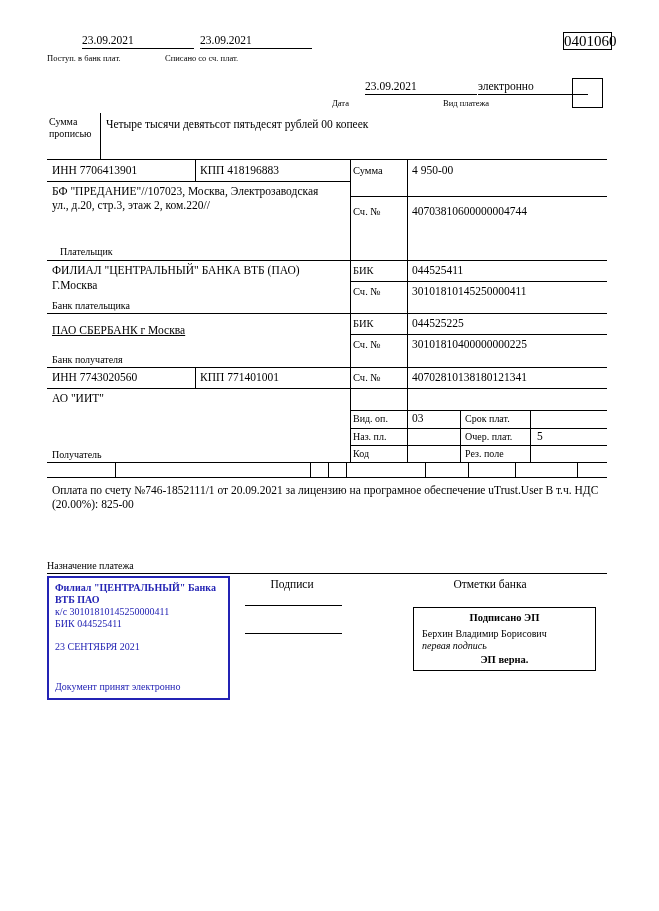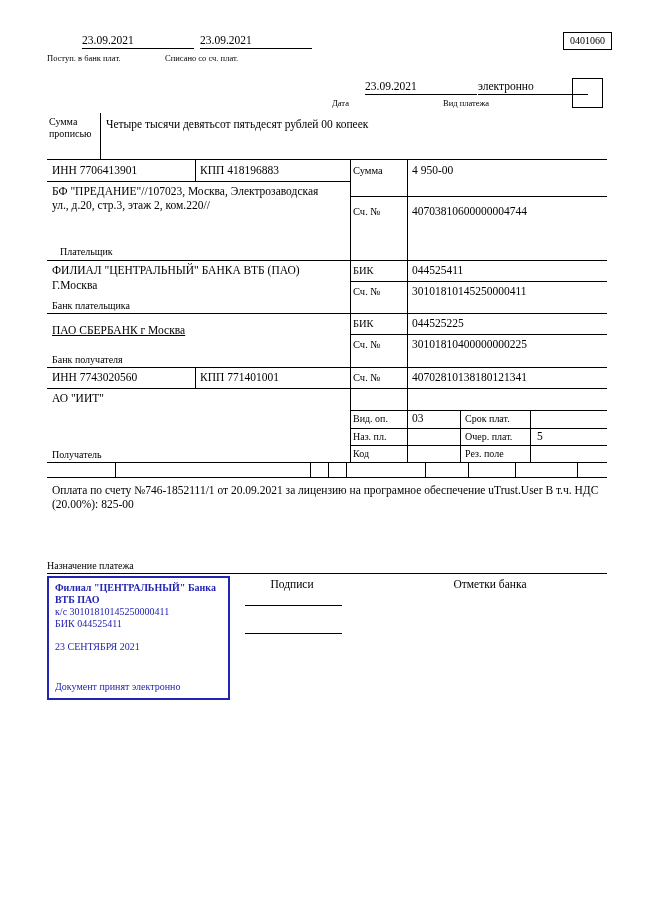--- a/index.html
+++ b/index.html
@@ -33,21 +33,21 @@
 <body>
 
 <div class="page">
 
   <div class="abs ufield" style="left:47px; top:34px; width:112px;">23.09.2021</div>
   <div class="abs tiny" style="left:47px; top:54px;">Поступ. в банк плат.</div>
 
   <div class="abs ufield" style="left:165px; top:34px; width:112px;">23.09.2021</div>
   <div class="abs tiny" style="left:165px; top:54px;">Списано со сч. плат.</div>
 
-  <div class="abs bx ctr" style="left:563px; top:32px; width:49px; height:18px; font-size:10px; line-height:16px;">0401060</div>
+  <div class="abs bx ctr" style="left:563px; top:32px; width:49px; height:18px; font-size:15px; line-height:16px;">0401060</div>
 
 
   <div class="abs ufield" style="left:330px; top:80px; width:112px;">23.09.2021</div>
   <div class="abs tiny" style="left:332px; top:99px;">Дата</div>
 
   <div class="abs ufield" style="left:443px; top:80px; width:110px;">электронно</div>
   <div class="abs tiny" style="left:443px; top:99px;text-align:right;">Вид платежа</div>
 
   <div class="abs bx" style="left:572px; top:78px; width:31px; height:30px;"></div>
 
@@ -139,14 +139,20 @@
     <div style="margin-top:11px;">23 СЕНТЯБРЯ 2021</div>
     <div style="position:absolute; left:6px; bottom:5px;">Документ принят электронно</div>
   </div>
 
   <div class="abs t ctr" style="left:250px; top:578px; width:84px;">Подписи</div>
   <div class="abs t ctr" style="left:428px; top:578px; width:124px;">Отметки банка</div>
 
   <div class="hl" style="left:245px; top:605px; width:97px;"></div>
   <div class="hl" style="left:245px; top:633px; width:97px;"></div>
 
+  <div class="abs esign" style="left:413px; top:607px; width:183px; height:64px;">
+    <div class="b ctr" style="font-size:10.5px;">Подписано ЭП</div>
+    <div style="padding-left:8px; margin-top:4px;">Берхин Владимир Борисович</div>
+    <div class="i" style="padding-left:8px;">первая подпись</div>
+    <div class="b ctr" style="font-size:10.5px; margin-top:2px;">ЭП верна.</div>
+  </div>
 
 </div>
 
 </body></html>

